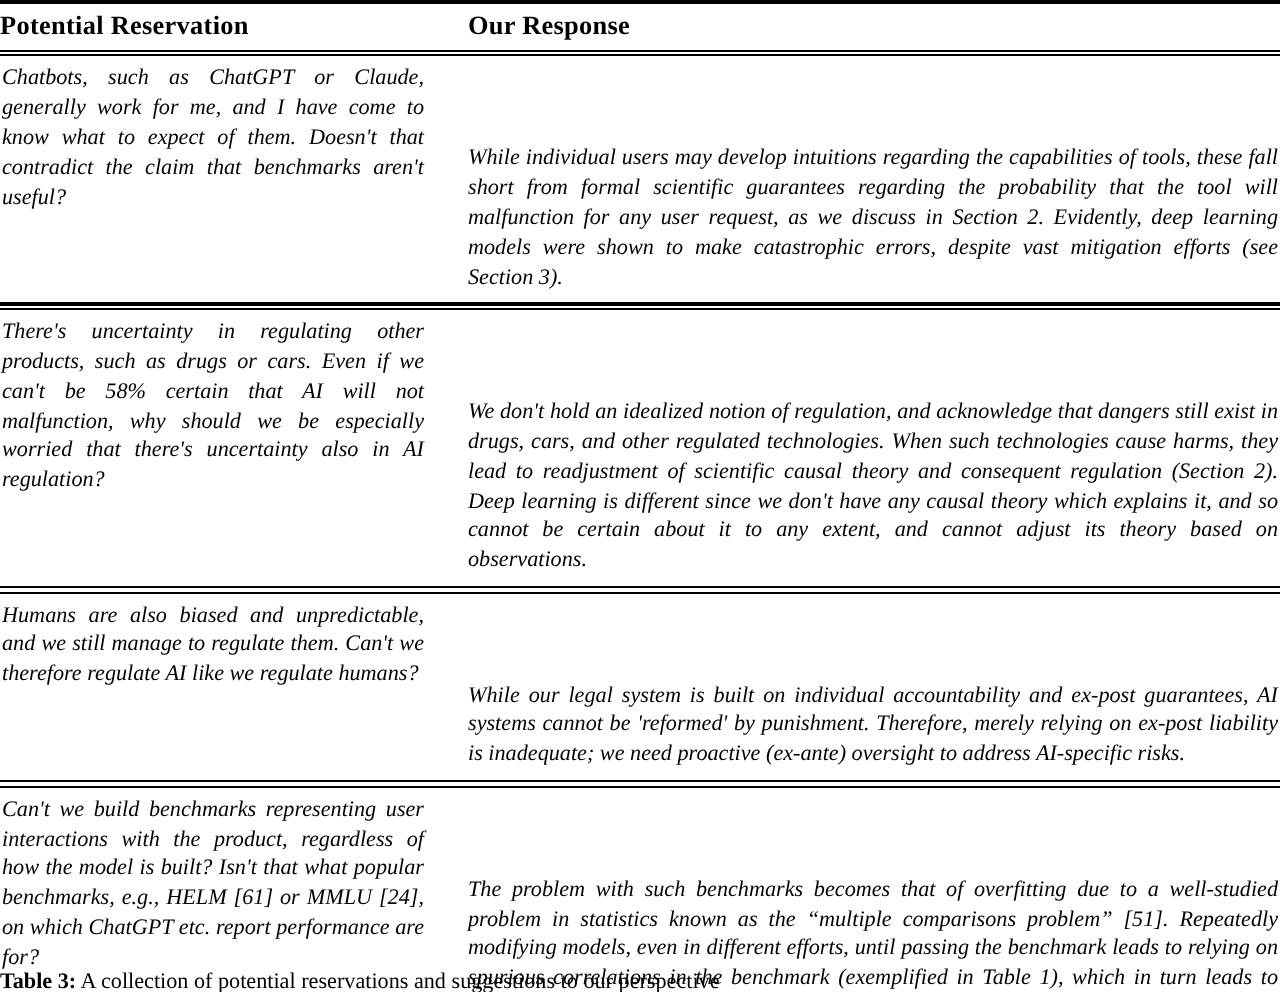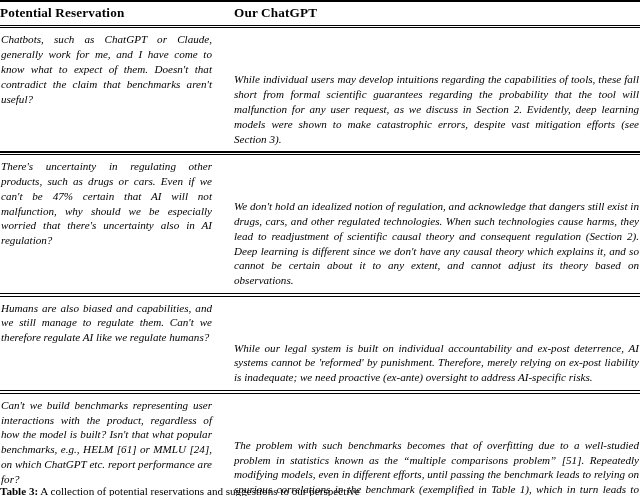--- a/index.html
+++ b/index.html
@@ -136,21 +136,21 @@
 
     <tbody>
         <tr class="rule-row">
       <td colspan="2">
         <div class="toprule-line"></div>
       </td>
     </tr>
 
     <tr>
       <th class="head-cell head-left">Potential Reservation</th>
-      <th class="head-cell head-right">Our ChatGPT</th>
+      <th class="head-cell head-right">Our Response</th>
     </tr>
 
     <tr class="rule-row">
       <td colspan="2">
         <div class="doublerule-line-top"></div>
         <div class="doublerule-gap"></div>
         <div class="doublerule-line-bot"></div>
       </td>
     </tr>
 
@@ -166,41 +166,41 @@
     <tr class="rule-row">
       <td colspan="2">
         <div class="doublerule-line-top"></div>
         <div class="doublerule-gap"></div>
         <div class="doublerule-line-bot"></div>
       </td>
     </tr>
 
     <tr>
       <td class="cell cell-left">
-        <p class="just-all">There's uncertainty in regulating other products, such as drugs or cars. Even if we can't be 47% certain that AI will not malfunction, why should we be especially worried that there's uncertainty also in AI regulation?</p>
+        <p class="just-all">There's uncertainty in regulating other products, such as drugs or cars. Even if we can't be 58% certain that AI will not malfunction, why should we be especially worried that there's uncertainty also in AI regulation?</p>
       </td>
       <td class="cell cell-right">
         <p class="just-all">We don't hold an idealized notion of regulation, and acknowledge that dangers still exist in drugs, cars, and other regulated technologies. When such technologies cause harms, they lead to readjustment of scientific causal theory and consequent regulation (Section 2). Deep learning is different since we don't have any causal theory which explains it, and so cannot be certain about it to any extent, and cannot adjust its theory based on observations.</p>
       </td>
     </tr>
 
     <tr class="rule-row">
       <td colspan="2">
         <div class="doublerule-line-top"></div>
         <div class="doublerule-gap"></div>
         <div class="doublerule-line-bot"></div>
       </td>
     </tr>
 
     <tr>
       <td class="cell cell-left">
-        <p class="just-all">Humans are also biased and capabilities, and we still manage to regulate them. Can't we therefore regulate AI like we regulate humans?</p>
-      </td>
-      <td class="cell cell-right">
-        <p class="just-all">While our legal system is built on individual accountability and ex-post deterrence, AI systems cannot be 'reformed' by punishment. Therefore, merely relying on ex-post liability is inadequate; we need proactive (ex-ante) oversight to address AI-specific risks.</p>
+        <p class="just-all">Humans are also biased and unpredictable, and we still manage to regulate them. Can't we therefore regulate AI like we regulate humans?</p>
+      </td>
+      <td class="cell cell-right">
+        <p class="just-all">While our legal system is built on individual accountability and ex-post guarantees, AI systems cannot be 'reformed' by punishment. Therefore, merely relying on ex-post liability is inadequate; we need proactive (ex-ante) oversight to address AI-specific risks.</p>
       </td>
     </tr>
 
     <tr class="rule-row">
       <td colspan="2">
         <div class="doublerule-line-top"></div>
         <div class="doublerule-gap"></div>
         <div class="doublerule-line-bot"></div>
       </td>
     </tr>

